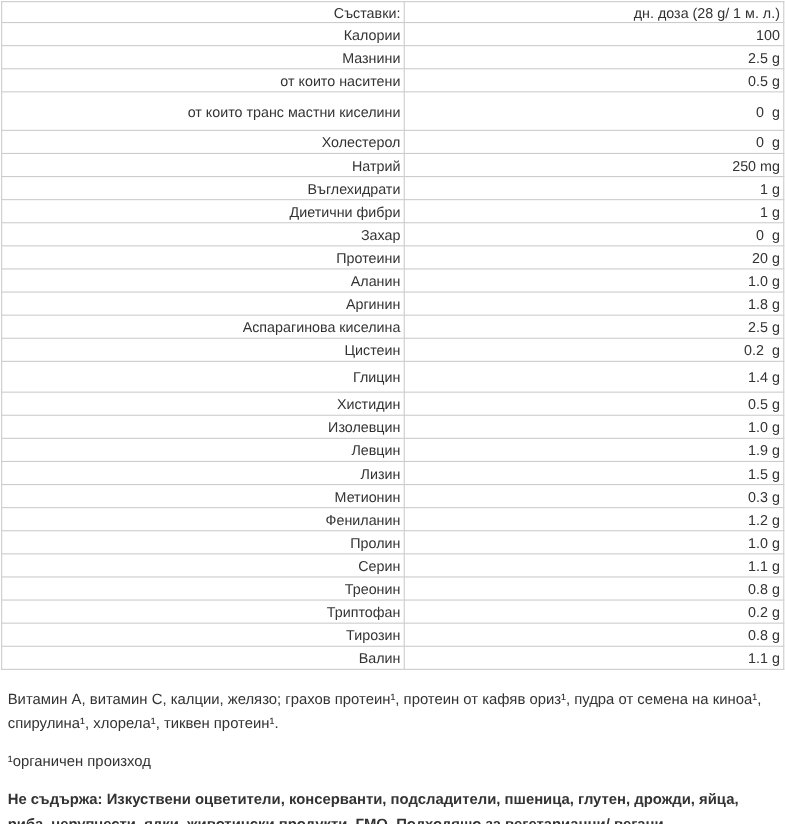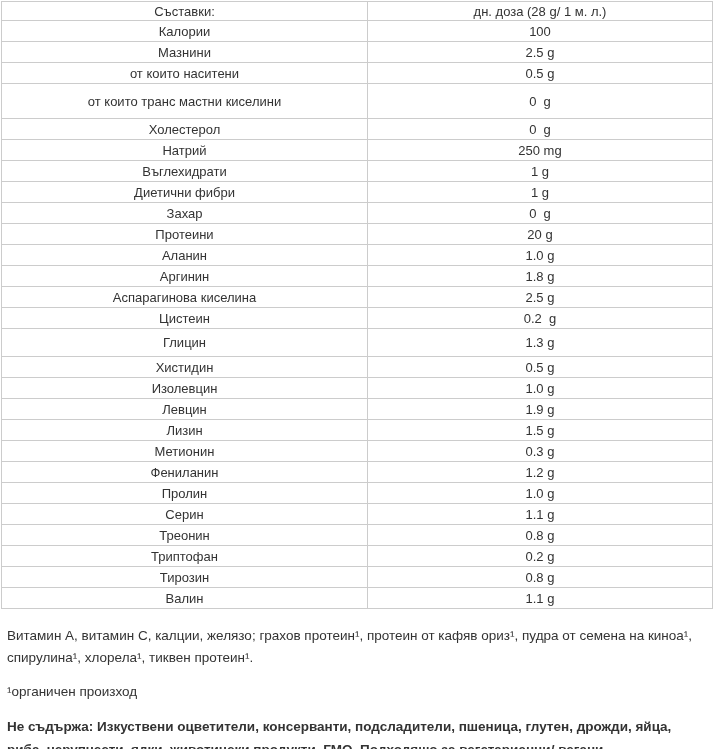--- a/index.html
+++ b/index.html
@@ -21,21 +21,21 @@
     margin-left: 1px;
     table-layout: fixed;
     font-size: 13px;
     color: #333333;
   }
   table.nutrition th,
   table.nutrition td {
     border: 1px solid #cccccc;
     padding: 1px 3px;
     font-weight: normal;
-    text-align: center;
+    text-align: right;
     vertical-align: middle;
     white-space: pre-wrap;
     overflow: hidden;
   }
   table.nutrition col.c1 { width: 366px; }
   table.nutrition col.c2 { width: 345px; }
   thead tr { height: 19px; }
   tbody tr { height: 21px; }
   tbody tr:nth-child(4)  { height: 35px; }  
   tbody tr:nth-child(15) { height: 28px; }  
@@ -117,21 +117,21 @@
       <tr>
         <td>Аспарагинова киселина</td>
         <td>2.5 g</td>
       </tr>
       <tr>
         <td>Цистеин</td>
         <td>0.2  g</td>
       </tr>
       <tr>
         <td>Глицин</td>
-        <td>1.3 g</td>
+        <td>1.4 g</td>
       </tr>
       <tr>
         <td>Хистидин</td>
         <td>0.5 g</td>
       </tr>
       <tr>
         <td>Изолевцин</td>
         <td>1.0 g</td>
       </tr>
       <tr>

